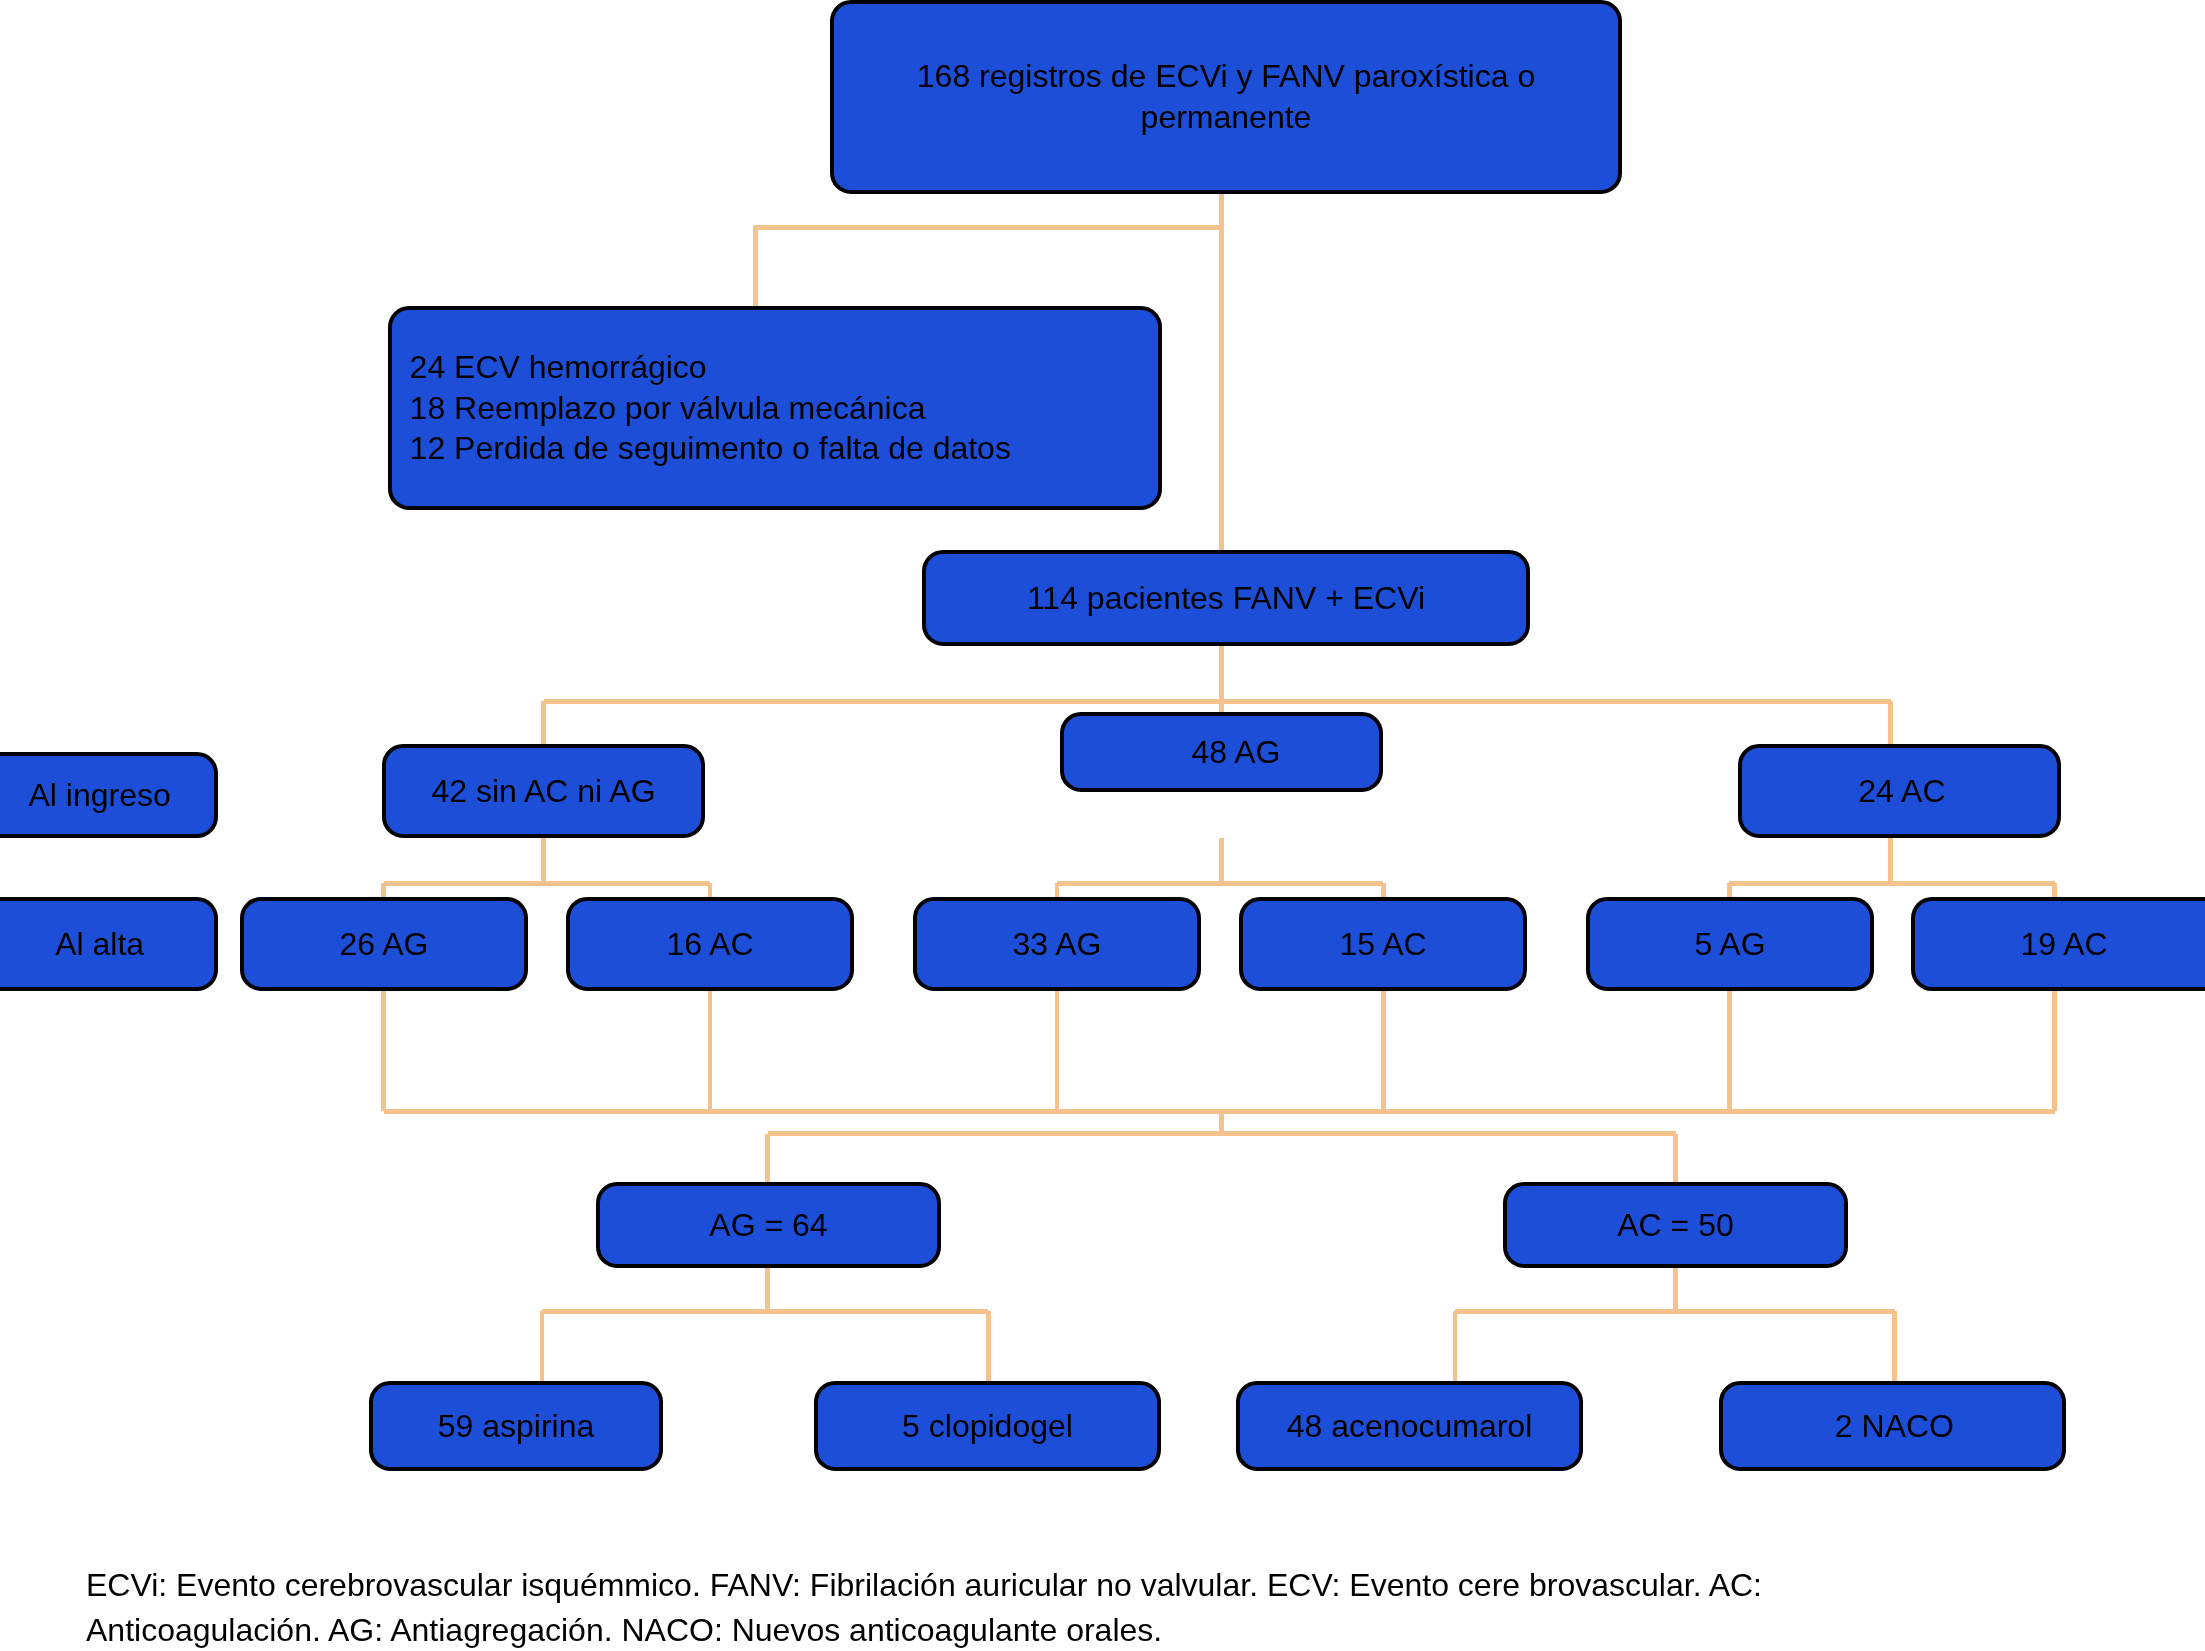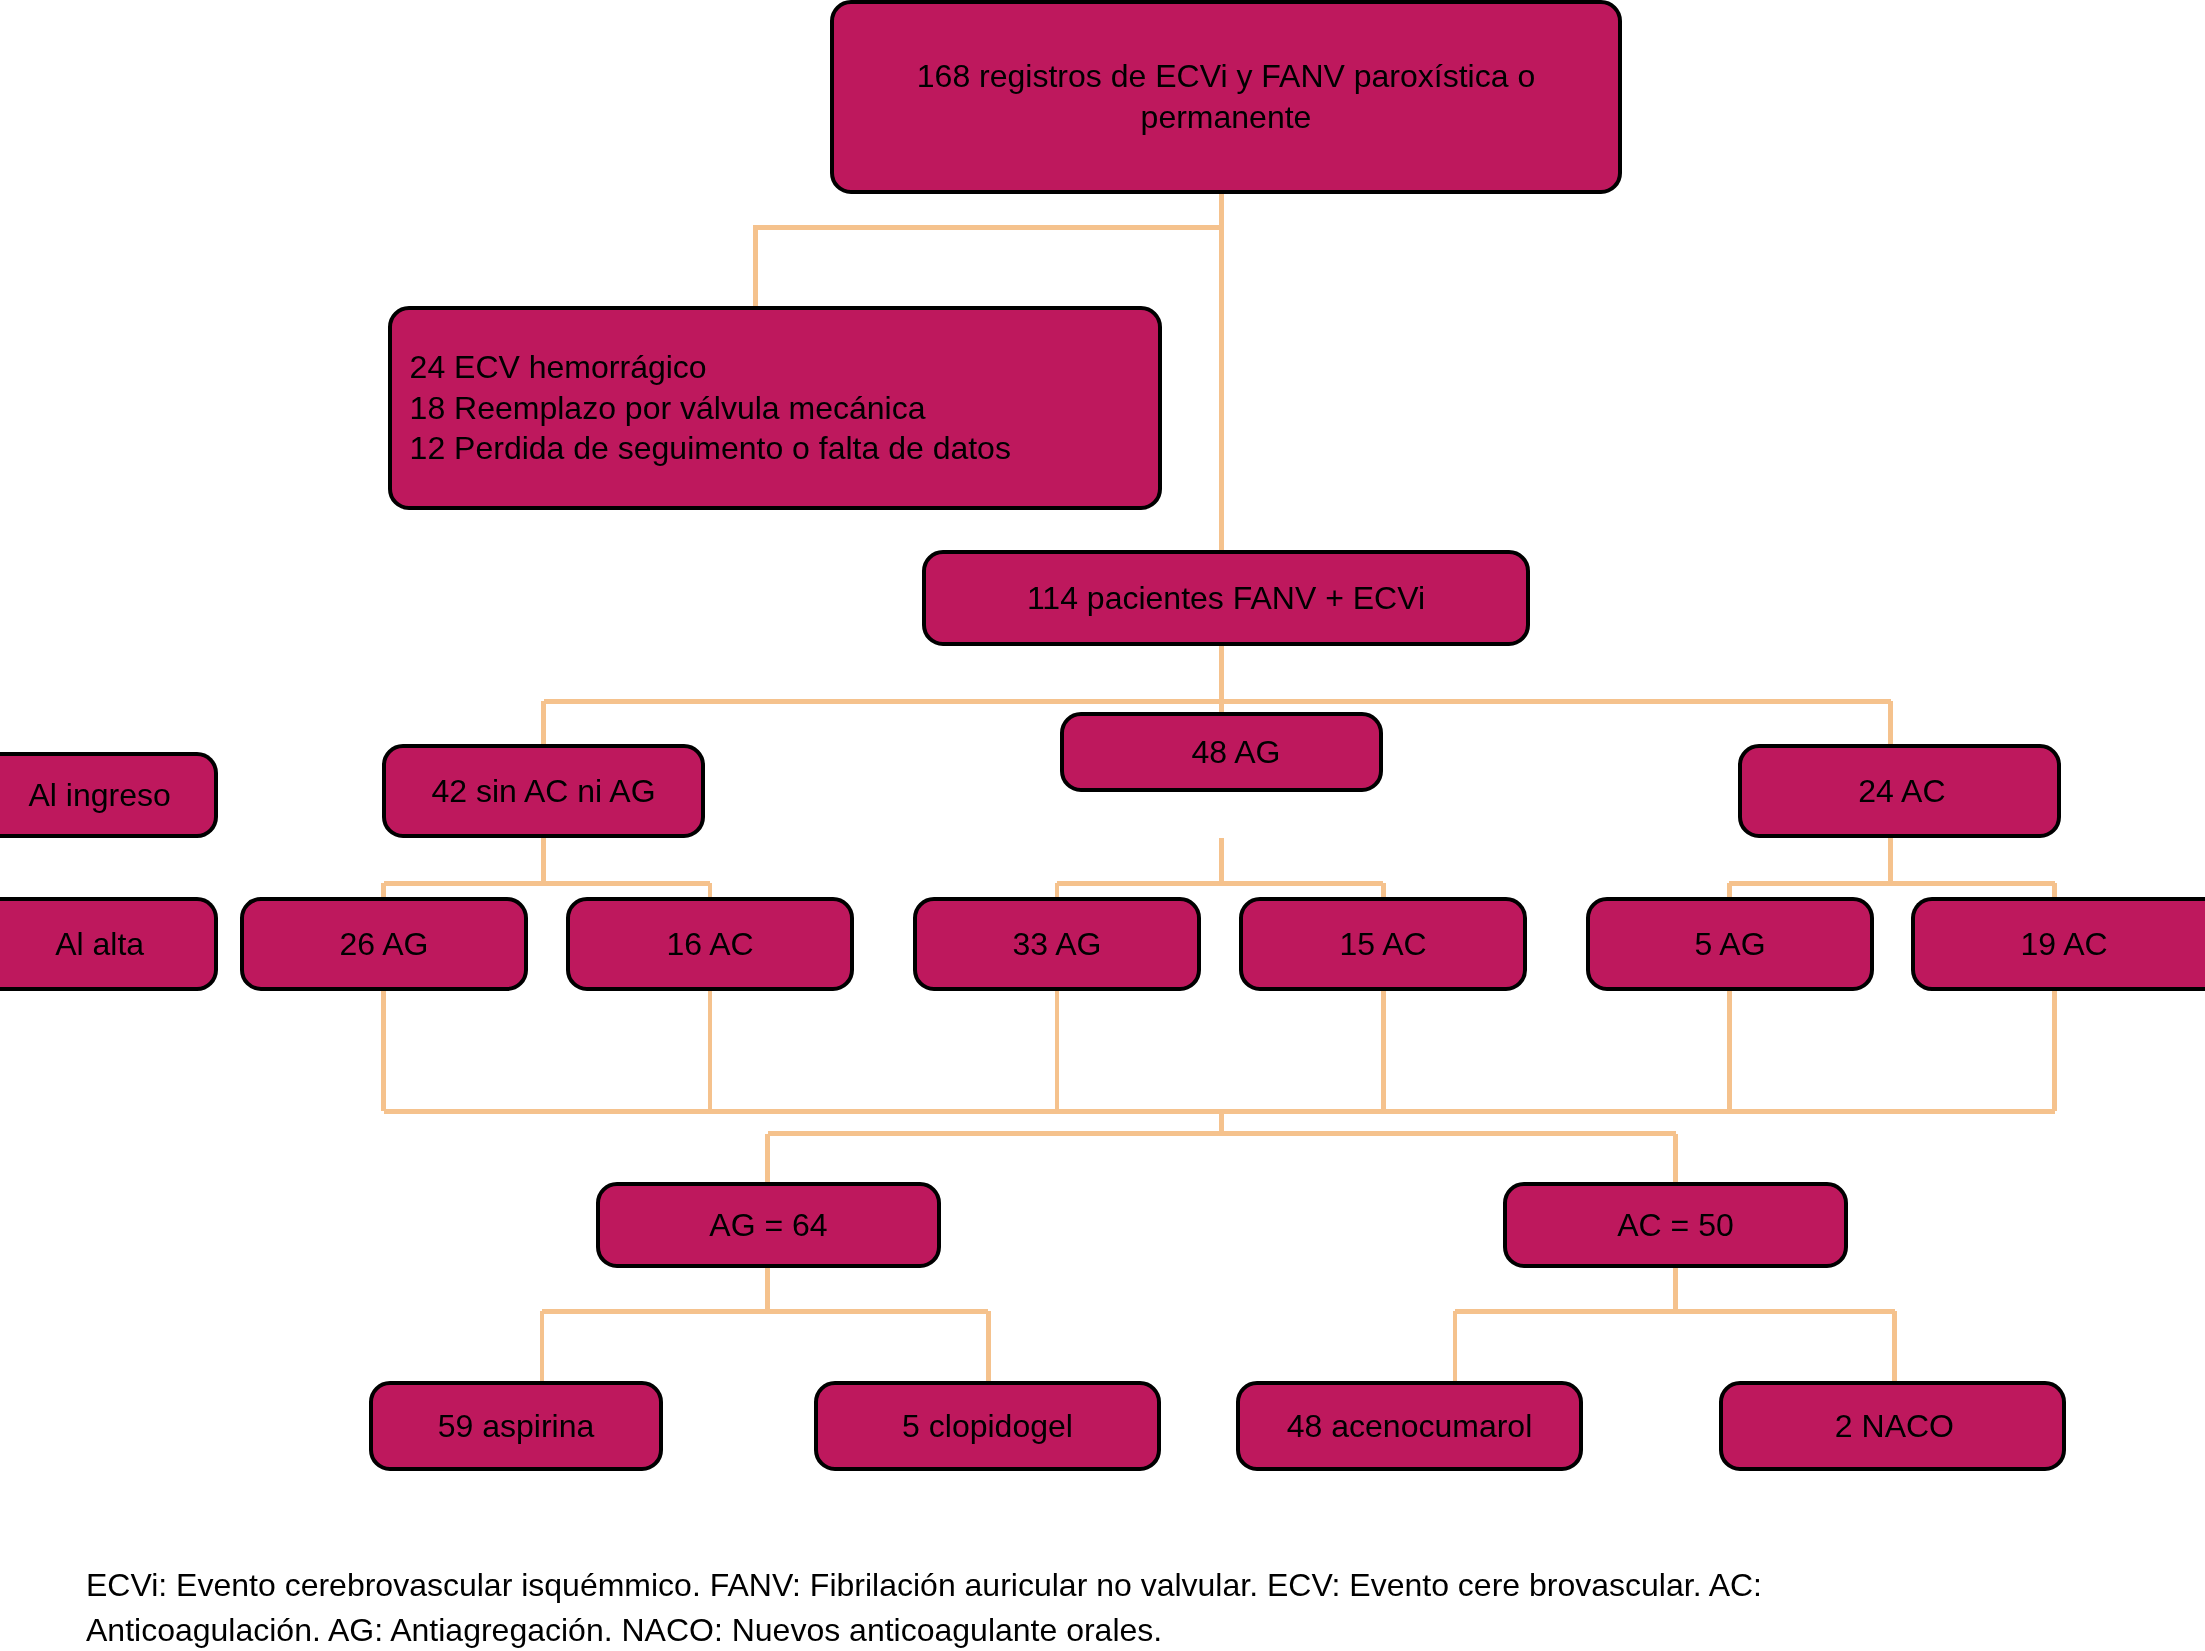--- a/index.html
+++ b/index.html
@@ -27,21 +27,21 @@
     top: 0;
     width: 2205px;
     height: 1651px;
     pointer-events: none;
   }
 
   
   .node {
     position: absolute;
     box-sizing: border-box;
-    background: #be185d;
+    background: #1d4ed8;
     border: 4px solid #000000;
     border-radius: 21px;
     display: flex;
     align-items: center;
     justify-content: center;
     text-align: center;
     font-size: 32px;
     line-height: 1.28;
     color: #000000;
     padding: 3.2px 11.2px;

